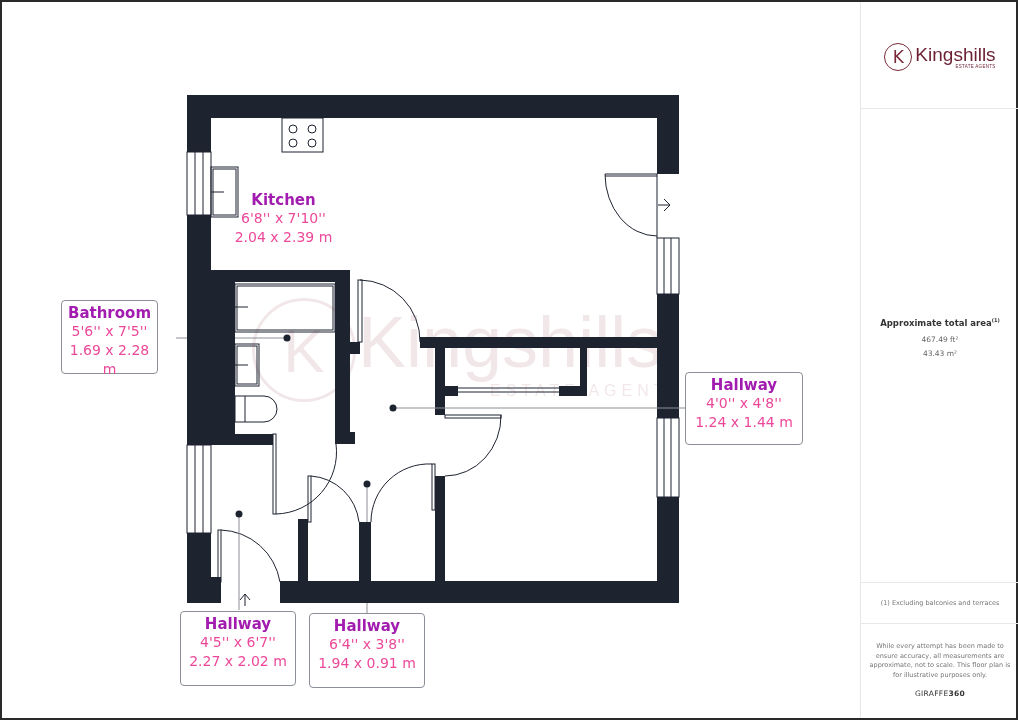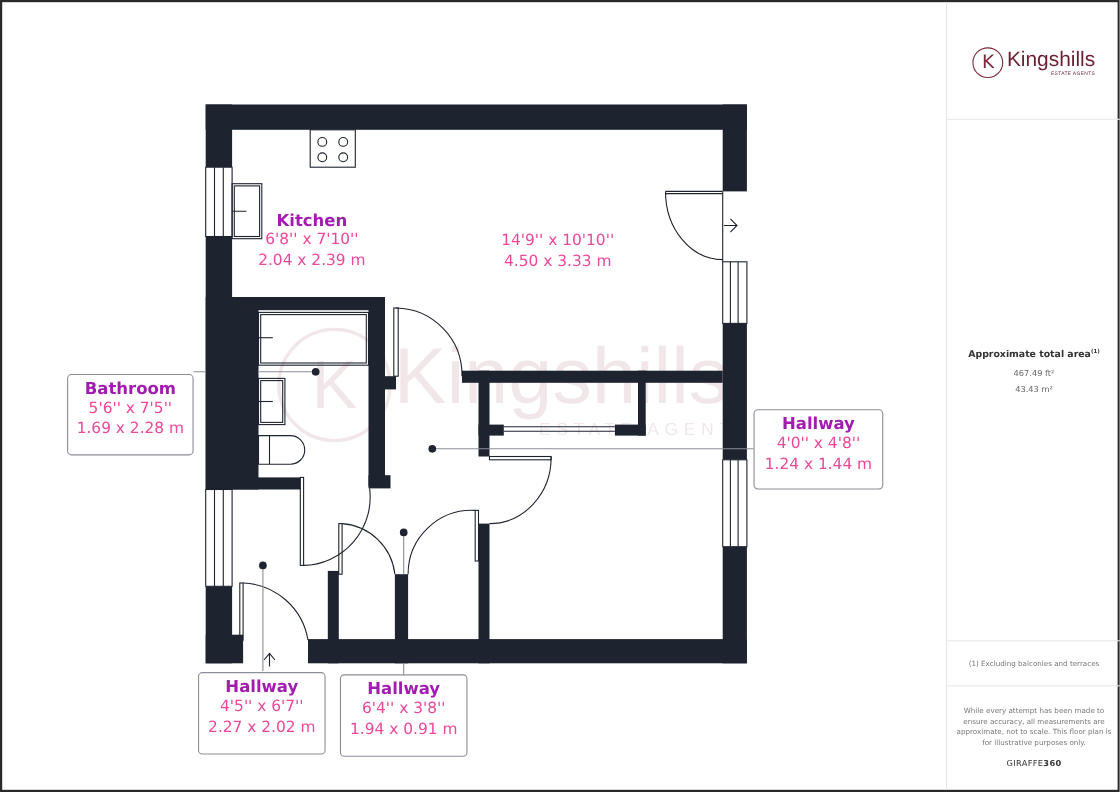--- a/index.html
+++ b/index.html
@@ -168,27 +168,23 @@
         <circle cx="365" cy="482" r="3.5"></circle>
       </g>
     </svg>
 
     <div class="room-label" style="left:214px; top:189px; width:135px;">
       <div class="room-name">Kitchen</div>
       <div class="room-dim">6'8'' x 7'10''</div>
       <div class="room-dim">2.04 x 2.39 m</div>
     </div>
 
-    <div class="room-label" style="left:430px; top:208px; width:150px;">
-      <div class="room-dim">14'9'' x 10'10''</div>
-      <div class="room-dim">4.50 x 3.33 m</div>
-    </div>
-
-
-    <div class="callout" style="left:59px; top:298px; width:115px; height:74px;margin-top:40px;">
+
+
+    <div class="callout" style="left:59px; top:298px; width:97px; height:74px;">
       <div class="room-name">Bathroom</div>
       <div class="room-dim">5'6'' x 7'5''</div>
       <div class="room-dim">1.69 x 2.28 m</div>
     </div>
 
     <div class="callout" style="left:683px; top:370px; width:118px; height:73px;">
       <div class="room-name">Hallway</div>
       <div class="room-dim">4'0'' x 4'8''</div>
       <div class="room-dim">1.24 x 1.44 m</div>
     </div>

